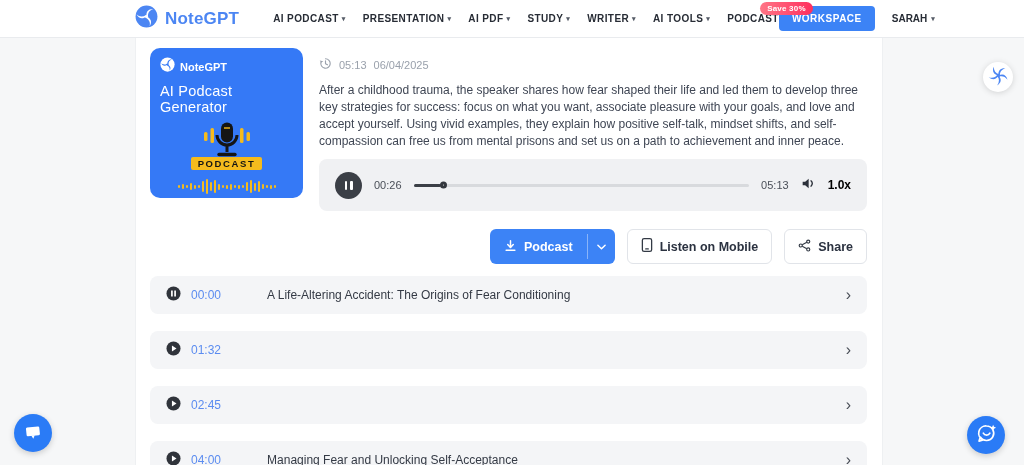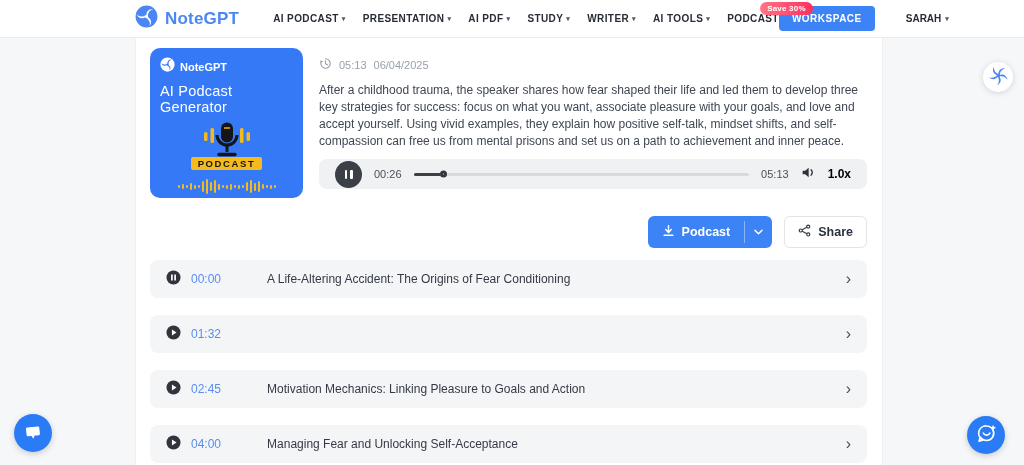--- a/index.html
+++ b/index.html
@@ -12,21 +12,21 @@
   .brand { display:flex; align-items:center; gap:7px; cursor:pointer; }
   .brand-text { color:#4c86f3; font-size:17px; font-weight:600; letter-spacing:.2px; }
   .nav-divider { width:1px; height:16px; background:#d8dce2; margin:0 16px 0 18px; }
   .nav-menu { display:flex; align-items:center; gap:17px; }
   .nav-item { font-size:10px; font-weight:700; color:#272c35; letter-spacing:.4px;
     cursor:pointer; display:flex; align-items:center; gap:3px; white-space:nowrap; position:relative; }
   .caret { font-size:7px; color:#555b66; }
   .save-badge { position:absolute; top:-11px; left:33px;
     background:linear-gradient(90deg,#ff7586,#ff2f5e); color:#fff; font-size:8px; font-weight:700;
     padding:2px 7px; border-radius:8px; letter-spacing:.2px; white-space:nowrap; }
-  .nav-right { margin-left:auto; display:flex; align-items:center; gap:31px; }
+  .nav-right { margin-left:auto; display:flex; align-items:center; gap:17px; }
   .workspace-btn { background:#3c83f6; color:#fff; border:none; font-size:10px; font-weight:700;
     letter-spacing:.5px; padding:7px 13px; border-radius:4px; cursor:pointer;
     font-family:"Liberation Sans", sans-serif; }
   .user-item { font-size:10px; font-weight:700; color:#272c35; display:flex; align-items:center;
     gap:4px; cursor:pointer; }
 
   
   .main { position:absolute; left:135px; top:38px; width:748px; height:427px; background:#fff;
     border-left:1px solid #eef0f2; border-right:1px solid #eef0f2; padding:10px 15px 0 14px; }
 
@@ -45,21 +45,21 @@
   .waveform span { width:2px; background:#f5bb1d; border-radius:1px; display:block; }
 
   
   .info { flex:1; min-width:0; }
   .ep-title { font-size:13px; font-weight:700; color:#20252e; }
   .ep-meta { display:flex; align-items:center; gap:7px; margin-top:9px;
     color:#9aa1ac; font-size:11px; }
   .ep-desc { margin-top:10px; font-size:12px; line-height:17px; color:#3f4654; }
 
   
-  .player { margin-top:9px; height:30px; background:#f0f1f3; border-radius:8px;
+  .player { margin-top:9px; height:52px; background:#f0f1f3; border-radius:8px;
     display:flex; align-items:center; padding:0 16px; gap:12px; }
   .pp-btn { width:27px; height:27px; border-radius:50%; background:#3b3f46; border:none;
     display:flex; align-items:center; justify-content:center; gap:3px; cursor:pointer; flex:none; }
   .pp-btn i { display:block; width:2.5px; height:9px; background:#fff; border-radius:1px; }
   .p-time { font-size:11px; color:#4a4f58; flex:none; }
   .p-track { flex:1; height:3px; background:#d8dadd; border-radius:2px; position:relative; cursor:pointer; }
   .p-fill { position:absolute; left:0; top:0; height:3px; background:#3b3f46; border-radius:2px; }
   .p-knob { position:absolute; right:-6px; top:50%; transform:translateY(-50%);
     width:7px; height:7px; background:#fff; border:3px solid #33373d; border-radius:50%; cursor:grab; }
   .p-speed { font-size:12px; font-weight:700; color:#000000; flex:none; cursor:pointer; }
@@ -271,20 +271,29 @@
       </div>
       <div class="btn-podcast-sep"></div>
       <div class="btn-podcast-caret">
         <svg width="9" height="6" viewBox="0 0 10 6">
             <path d="M1 1 L5 5 L9 1" stroke="#fff" stroke-width="1.6" fill="none" stroke-linecap="round" stroke-linejoin="round"></path>
           </svg>
       </div>
     </div>
     <button class="btn-plain">
       <span>
+        <svg width="12" height="16" viewBox="0 0 14 18">
+          <rect x="1.6" y="1.6" width="10.8" height="14.8" rx="2" fill="none" stroke="#333a45" stroke-width="1.5"></rect>
+          <line x1="5.5" y1="13.6" x2="8.5" y2="13.6" stroke="#333a45" stroke-width="1.5" stroke-linecap="round"></line>
+        </svg>
+      </span>
+      <span>Listen on Mobile</span>
+    </button>
+    <button class="btn-plain">
+      <span>
         <svg width="13" height="13" viewBox="0 0 16 16" fill="none" stroke="#333a45" stroke-width="1.4">
           <circle cx="12.6" cy="3.2" r="1.9"></circle>
             <circle cx="3.4" cy="8" r="1.9"></circle>
             <circle cx="12.6" cy="12.8" r="1.9"></circle>
           <line x1="5.2" y1="7.1" x2="10.9" y2="4.1"></line>
             <line x1="5.2" y1="8.9" x2="10.9" y2="11.9"></line>
         </svg>
       </span>
       <span>Share</span>
     </button>
@@ -317,21 +326,20 @@
     </div>
 
     <div class="chapter">
       <span>
         <svg width="15" height="15" viewBox="0 0 16 16">
             <circle cx="8" cy="8" r="7.5" fill="#30343b"></circle>
             <path d="M6.3 4.9 L11.2 8 L6.3 11.1 Z" fill="#fff"></path>
           </svg>
       </span>
       <span class="ch-time">02:45</span>
-      <span class="ch-title">Motivation Mechanics: Linking Pleasure to Goals and Action</span>
       <span class="ch-arrow">›</span>
     </div>
 
     <div class="chapter">
       <span>
         <svg width="15" height="15" viewBox="0 0 16 16">
             <circle cx="8" cy="8" r="7.5" fill="#30343b"></circle>
             <path d="M6.3 4.9 L11.2 8 L6.3 11.1 Z" fill="#fff"></path>
           </svg>
       </span>

